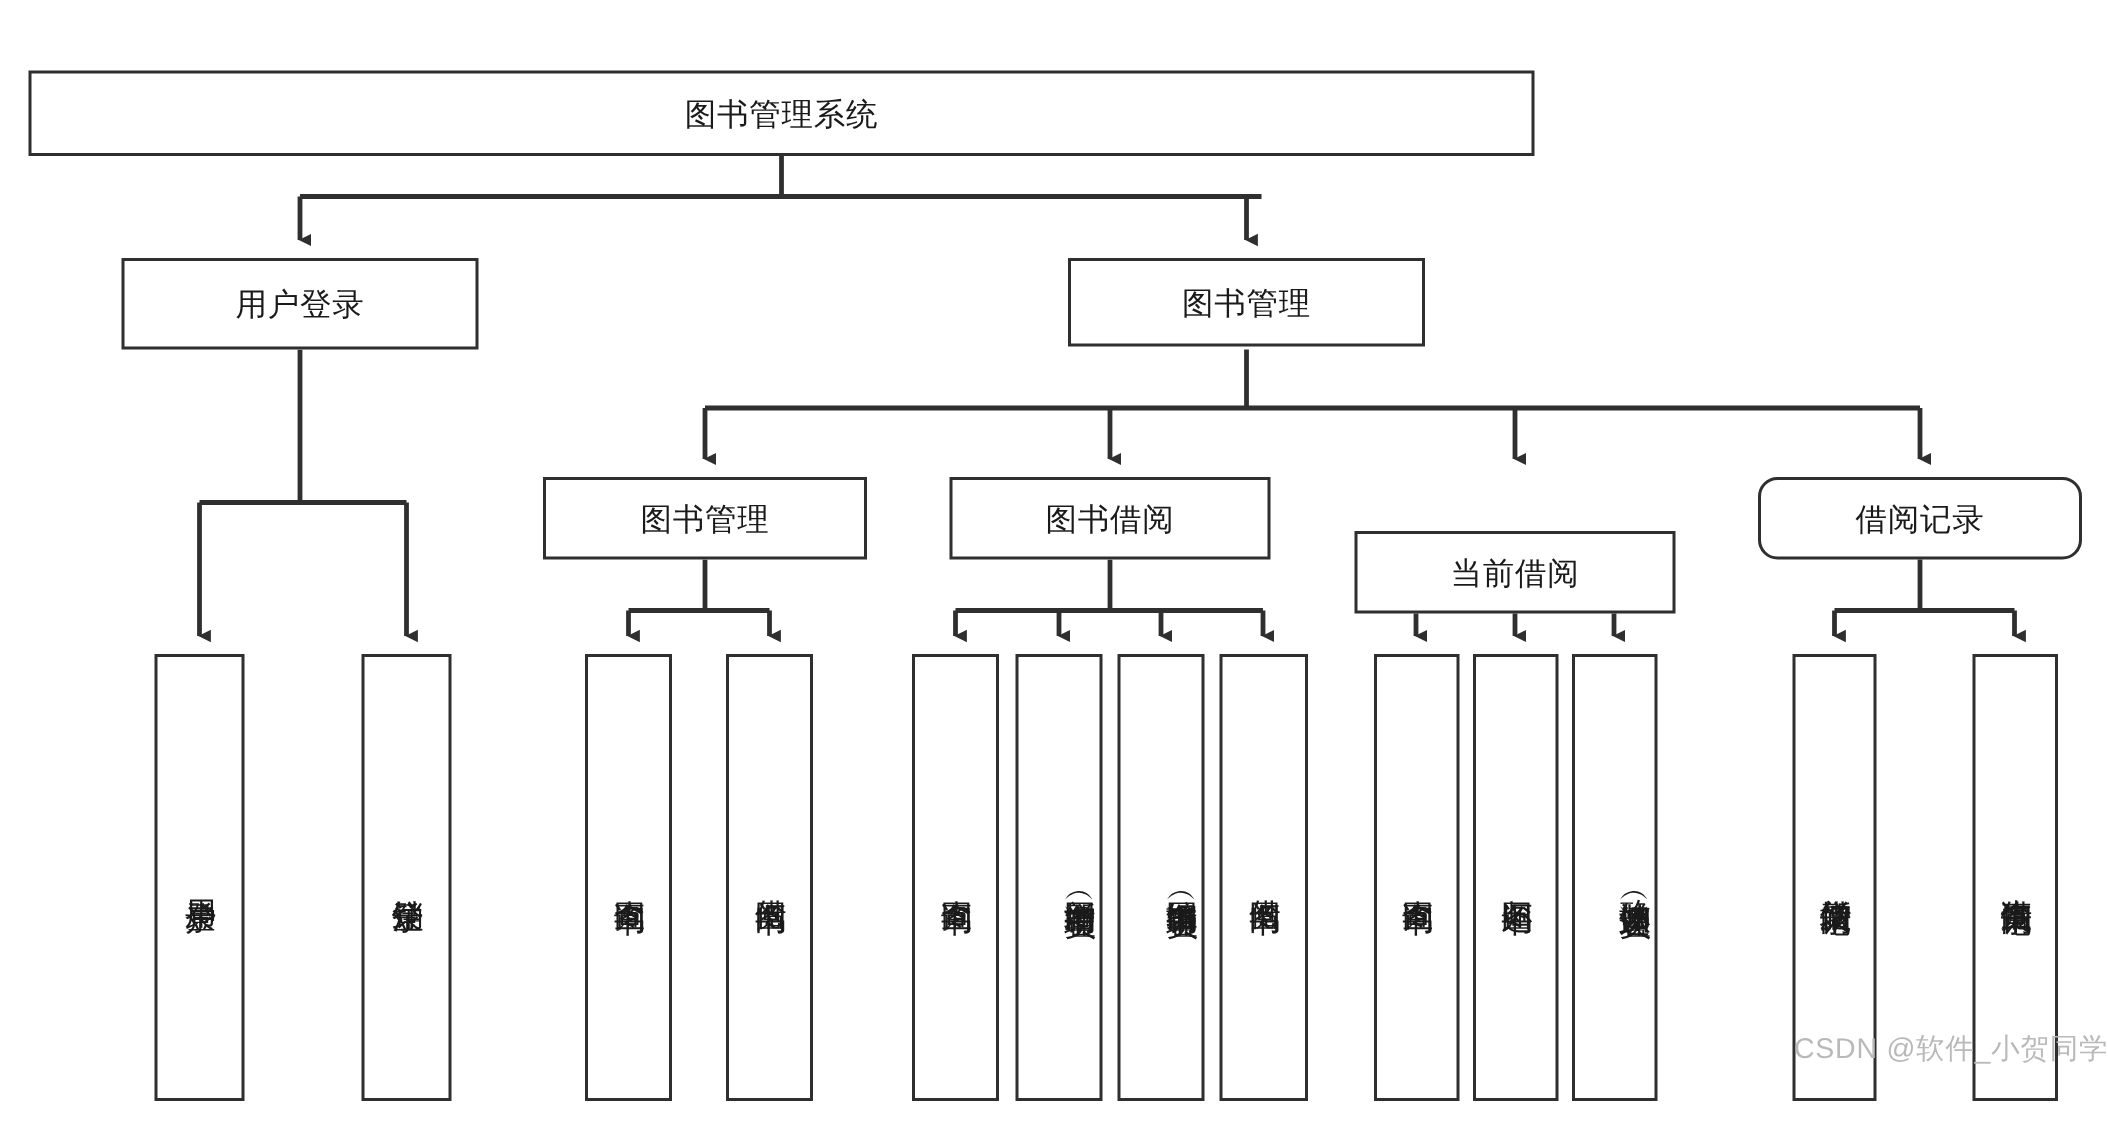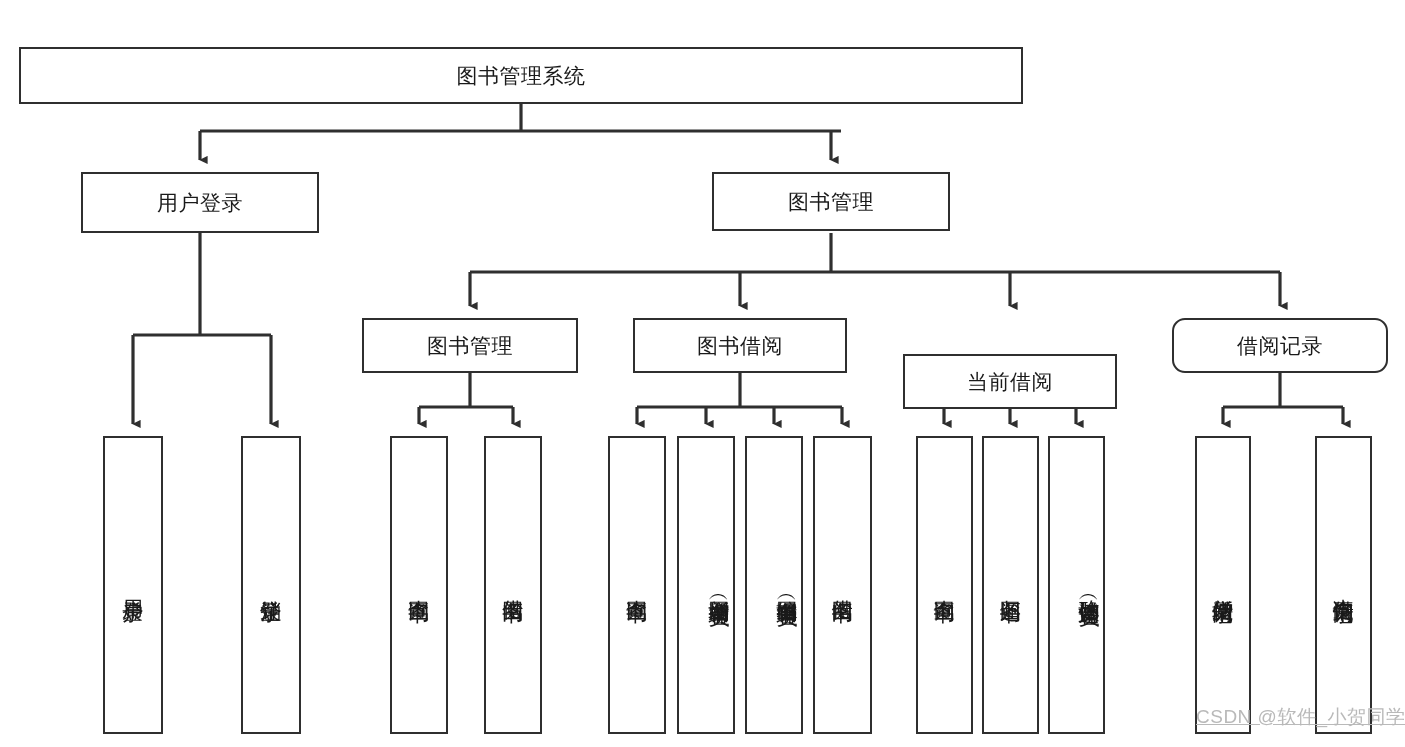--- a/index.html
+++ b/index.html
@@ -138,15 +138,15 @@
   <div class="node node-v centered" style="left: 608px; top: 436px; width: 58px; height: 298px;">查询图书</div>
   <div class="node node-v" style="left: 677px; top: 436px; width: 58px; height: 298px;">新增图书（管理员）</div>
   <div class="node node-v" style="left: 745px; top: 436px; width: 58px; height: 298px;">编辑图书（管理员）</div>
   <div class="node node-v centered" style="left: 813px; top: 436px; width: 59px; height: 298px;">借阅图书</div>
   <div class="node node-v centered" style="left: 916px; top: 436px; width: 57px; height: 298px;">查询图书</div>
   <div class="node node-v centered" style="left: 982px; top: 436px; width: 57px; height: 298px;">归还图书</div>
   <div class="node node-v" style="left: 1048px; top: 436px; width: 57px; height: 298px;">确认归还（管理员）</div>
   <div class="node node-v centered" style="left: 1195px; top: 436px; width: 56px; height: 298px;">新增借阅记录</div>
   <div class="node node-v centered" style="left: 1315px; top: 436px; width: 57px; height: 298px;">查询借阅记录</div>
 
-  <div class="watermark" style="left: 1196px; top: 704px; text-decoration: underline;">CSDN @软件_小贺同学</div>
+  <div class="watermark" style="left: 1196px; top: 686px;">CSDN @软件_小贺同学</div>
 
 </div>
 
 </body></html>

